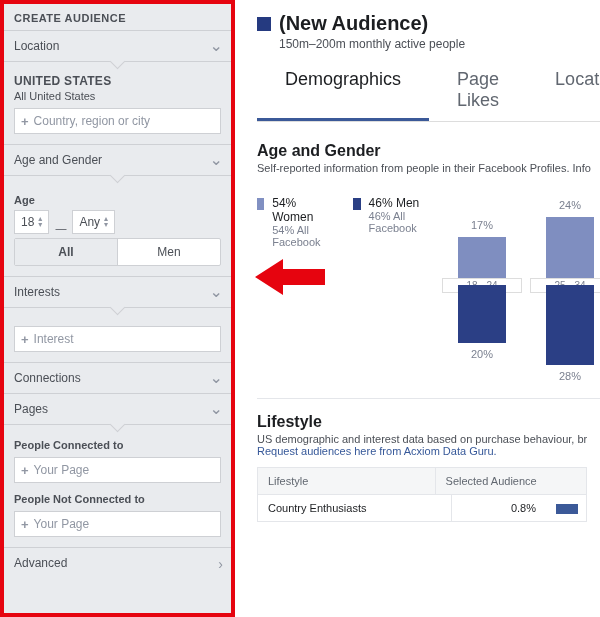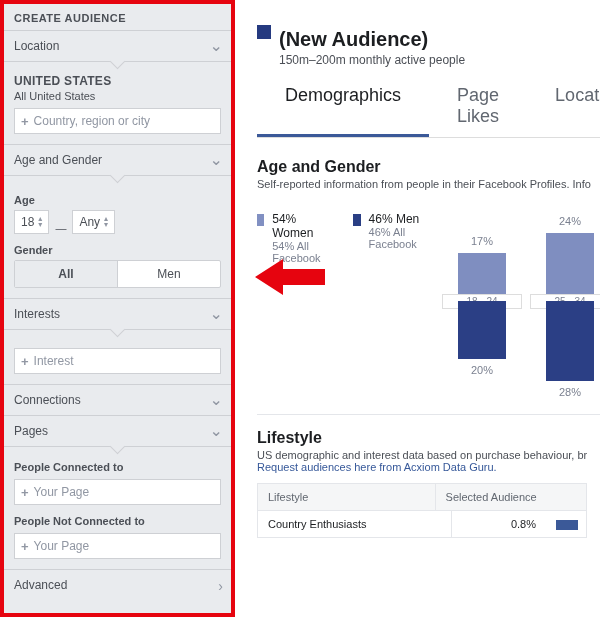--- a/index.html
+++ b/index.html
@@ -109,21 +109,21 @@
   
   .main {
     flex: 1;
     overflow: hidden;
     padding: 8px 0 0 22px;
     position: relative;
   }
   .title-line { display:flex; align-items:center; gap:8px; margin-top:4px;}
   .title-sq { width:14px; height:14px; background:#253a80; }
   .title {
-    font-size: 20px; font-weight: 700; color:#1c1e21;margin-top:16px;
+    font-size: 20px; font-weight: 700; color:#1c1e21;
   }
   .subtitle { font-size: 12px; color:#4b4f56; margin: 2px 0 8px 22px; }
   .tabs {
     display: flex; border-bottom: 1px solid #ddd;
     gap: 0; margin-top: 2px;
   }
   .tab {
     padding: 10px 28px; font-size: 18px; font-weight: 400; color:#616770; cursor:pointer;
   }
   .tab.active { color:#1c1e21; border-bottom: 3px solid #3b5998; }
@@ -211,21 +211,20 @@
           </div>
           <span class="dash">—</span>
           <div class="sel">
             <span>Any</span>
             <span class="sorter">
                 <span>▴</span>
                 <span>▾</span>
               </span>
           </div>
         </div>
-        <div class="label-small" style="margin-top:10px">Gender</div>
         <div class="btn-group">
           <div class="seg active">All</div>
           <div class="seg">Men</div>
         </div>
       </div>
 
       <div class="acc notch-under clickable">
         <span>Interests</span>
         <span class="chev chev-glyph">⌄</span>
       </div>

